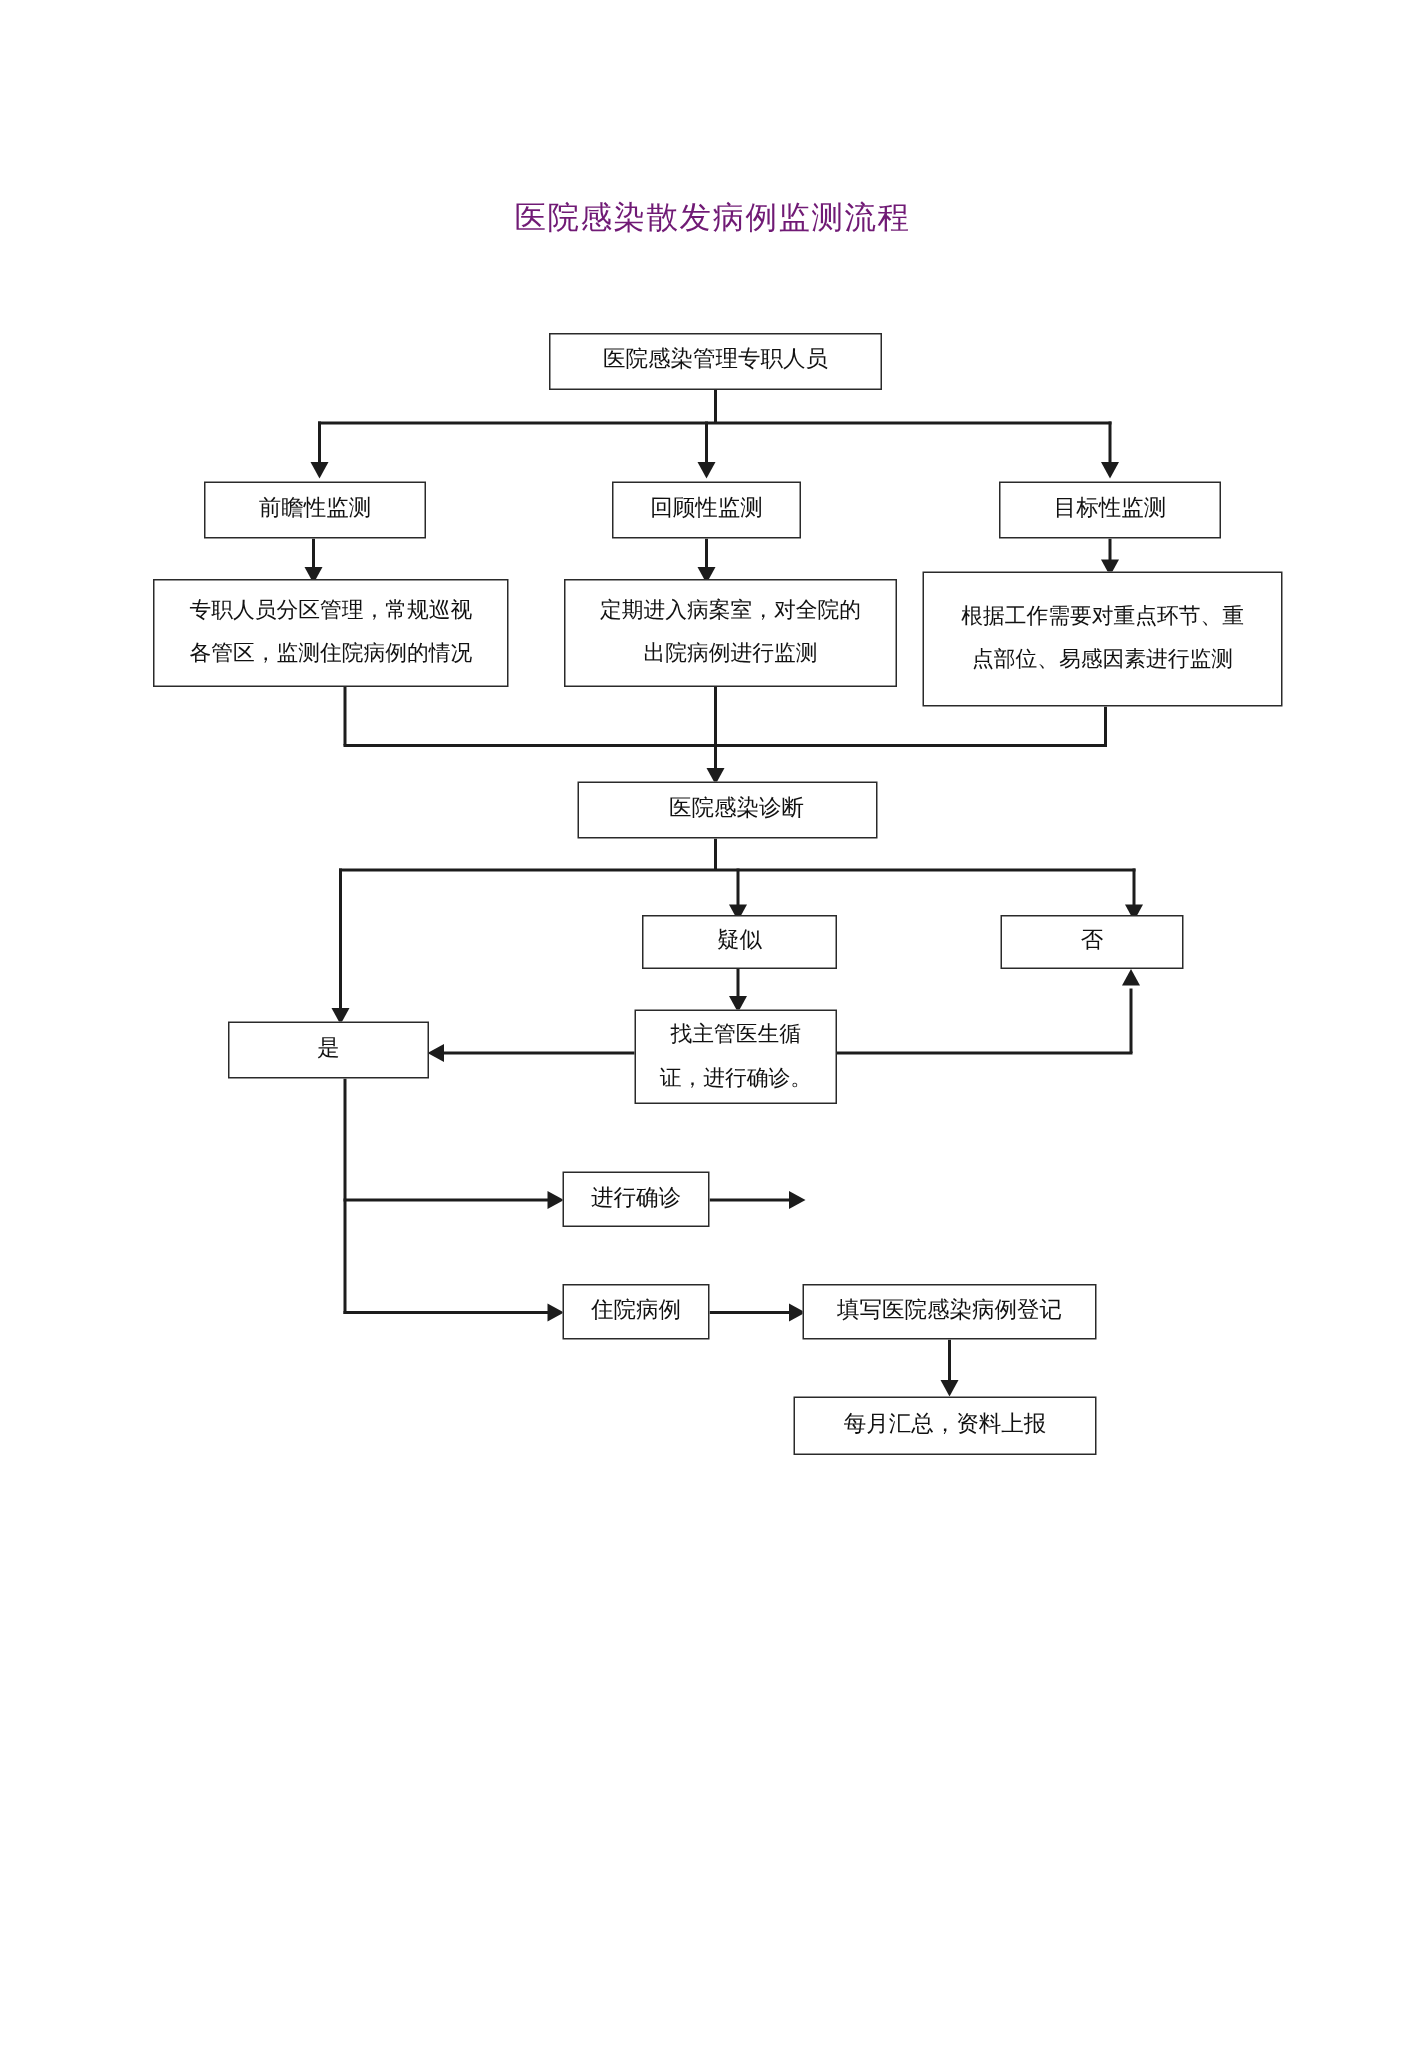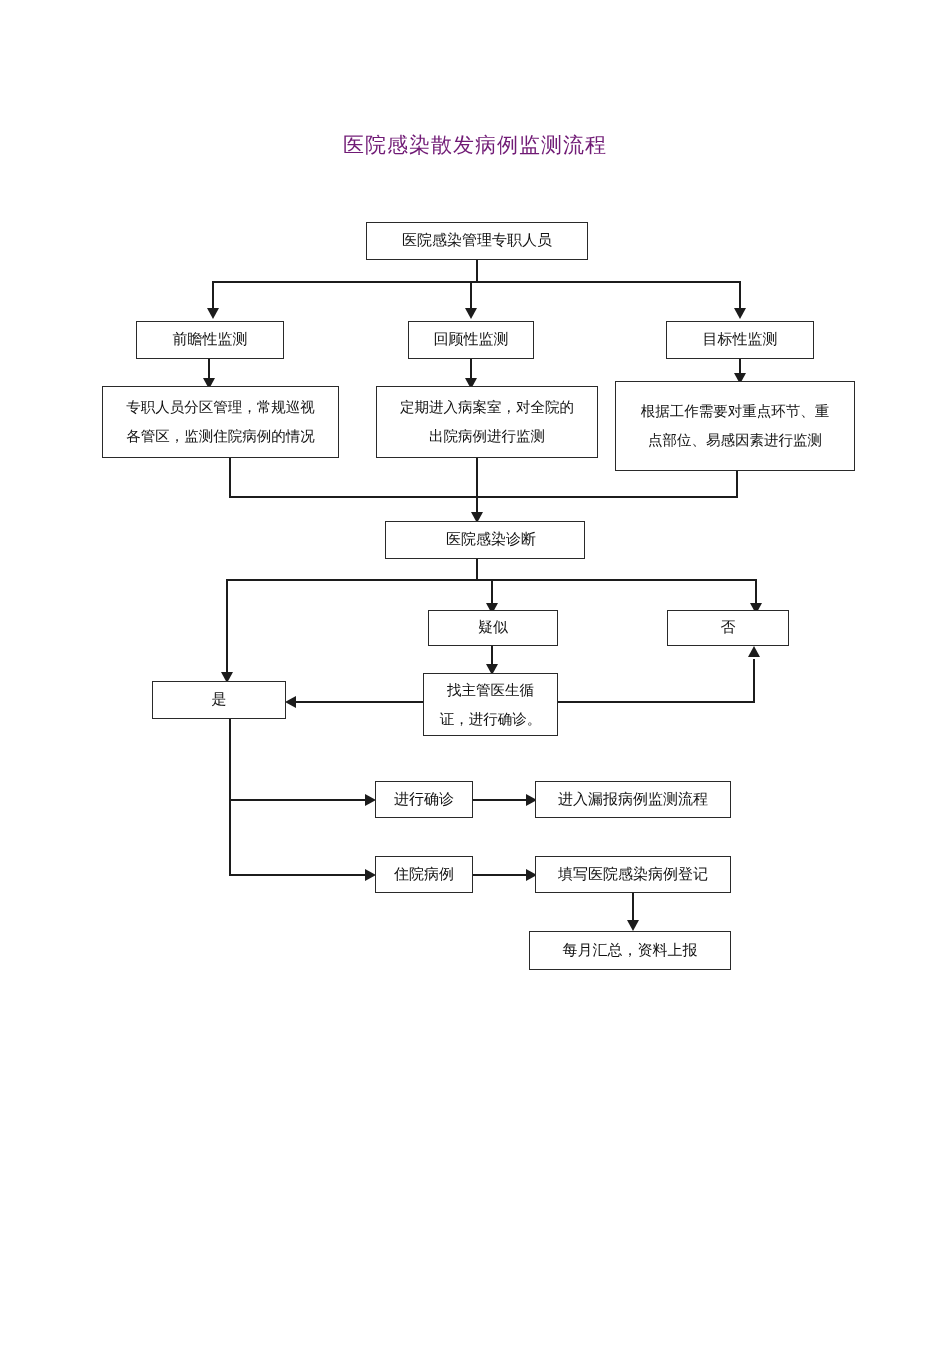--- a/index.html
+++ b/index.html
@@ -202,23 +202,20 @@
   <div class="conn h" style="left:229px; top:799px; width:138px;"></div>
   <div class="arrow-right" style="left:365px; top:794px;"></div>
   <div class="conn h" style="left:229px; top:874px; width:138px;"></div>
   <div class="arrow-right" style="left:365px; top:869px;"></div>
 
   <div class="node" style="left:375px; top:781px; width:98px; height:37px;">
     <span class="txt">进行确诊</span>
   </div>
   <div class="conn h" style="left:473px; top:799px; width:55px;"></div>
   <div class="arrow-right" style="left:526px; top:794px;"></div>
-  <div class="node" style="left:535px; top:781px; width:196px; height:37px;">
-    <span class="txt">进入漏报病例监测流程</span>
-  </div>
 
   <div class="node" style="left:375px; top:856px; width:98px; height:37px;">
     <span class="txt">住院病例</span>
   </div>
   <div class="conn h" style="left:473px; top:874px; width:55px;"></div>
   <div class="arrow-right" style="left:526px; top:869px;"></div>
   <div class="node" style="left:535px; top:856px; width:196px; height:37px;">
     <span class="txt">填写医院感染病例登记</span>
   </div>
 

